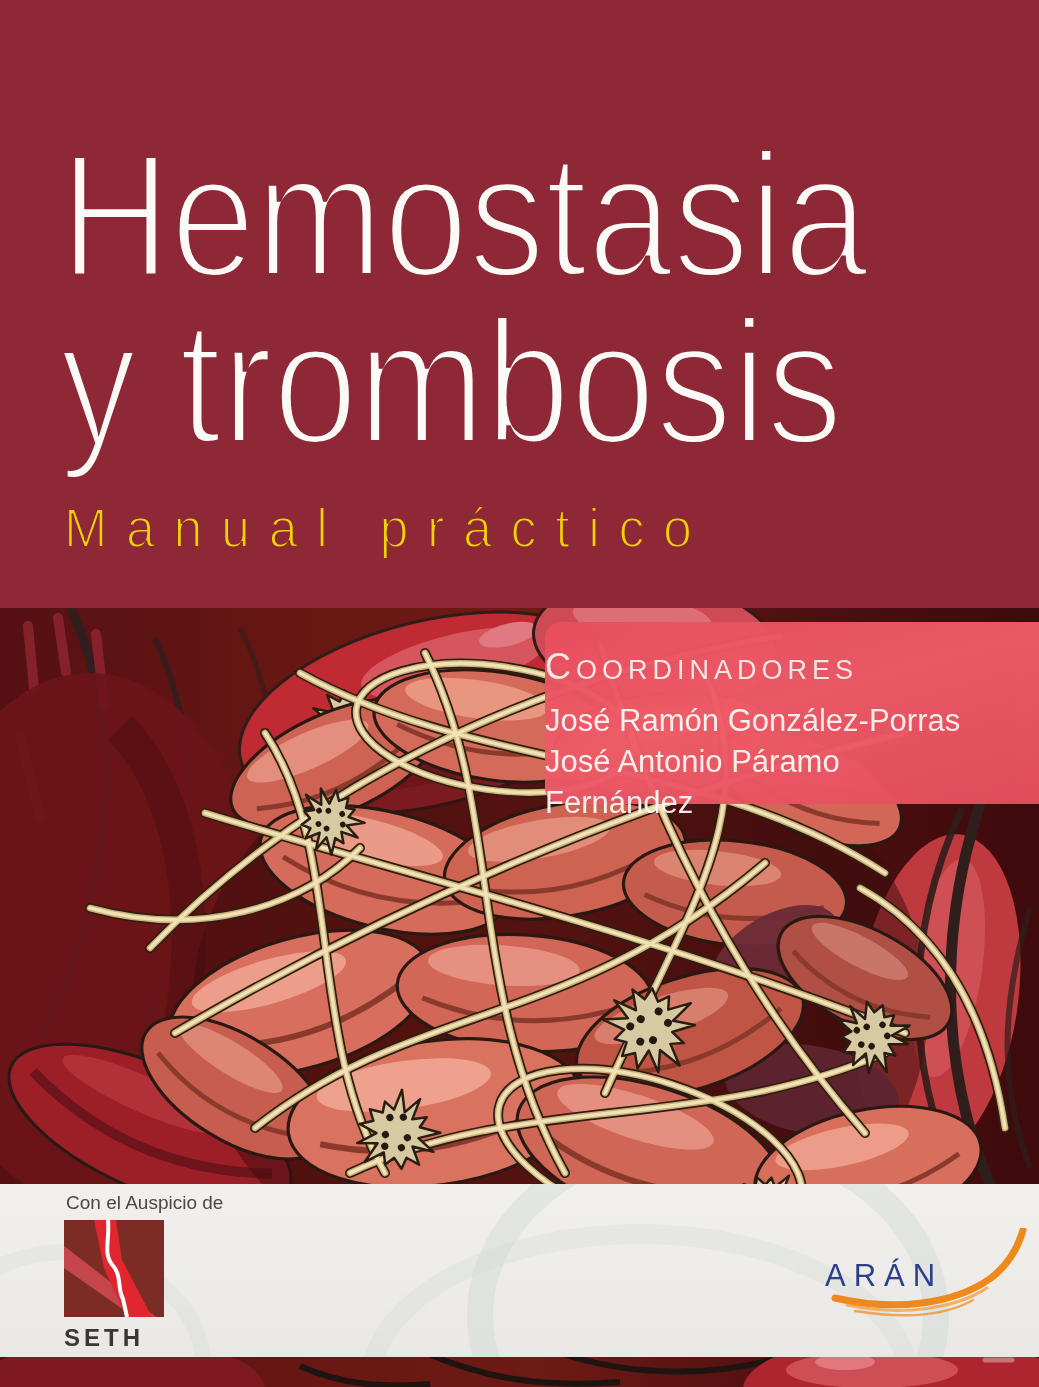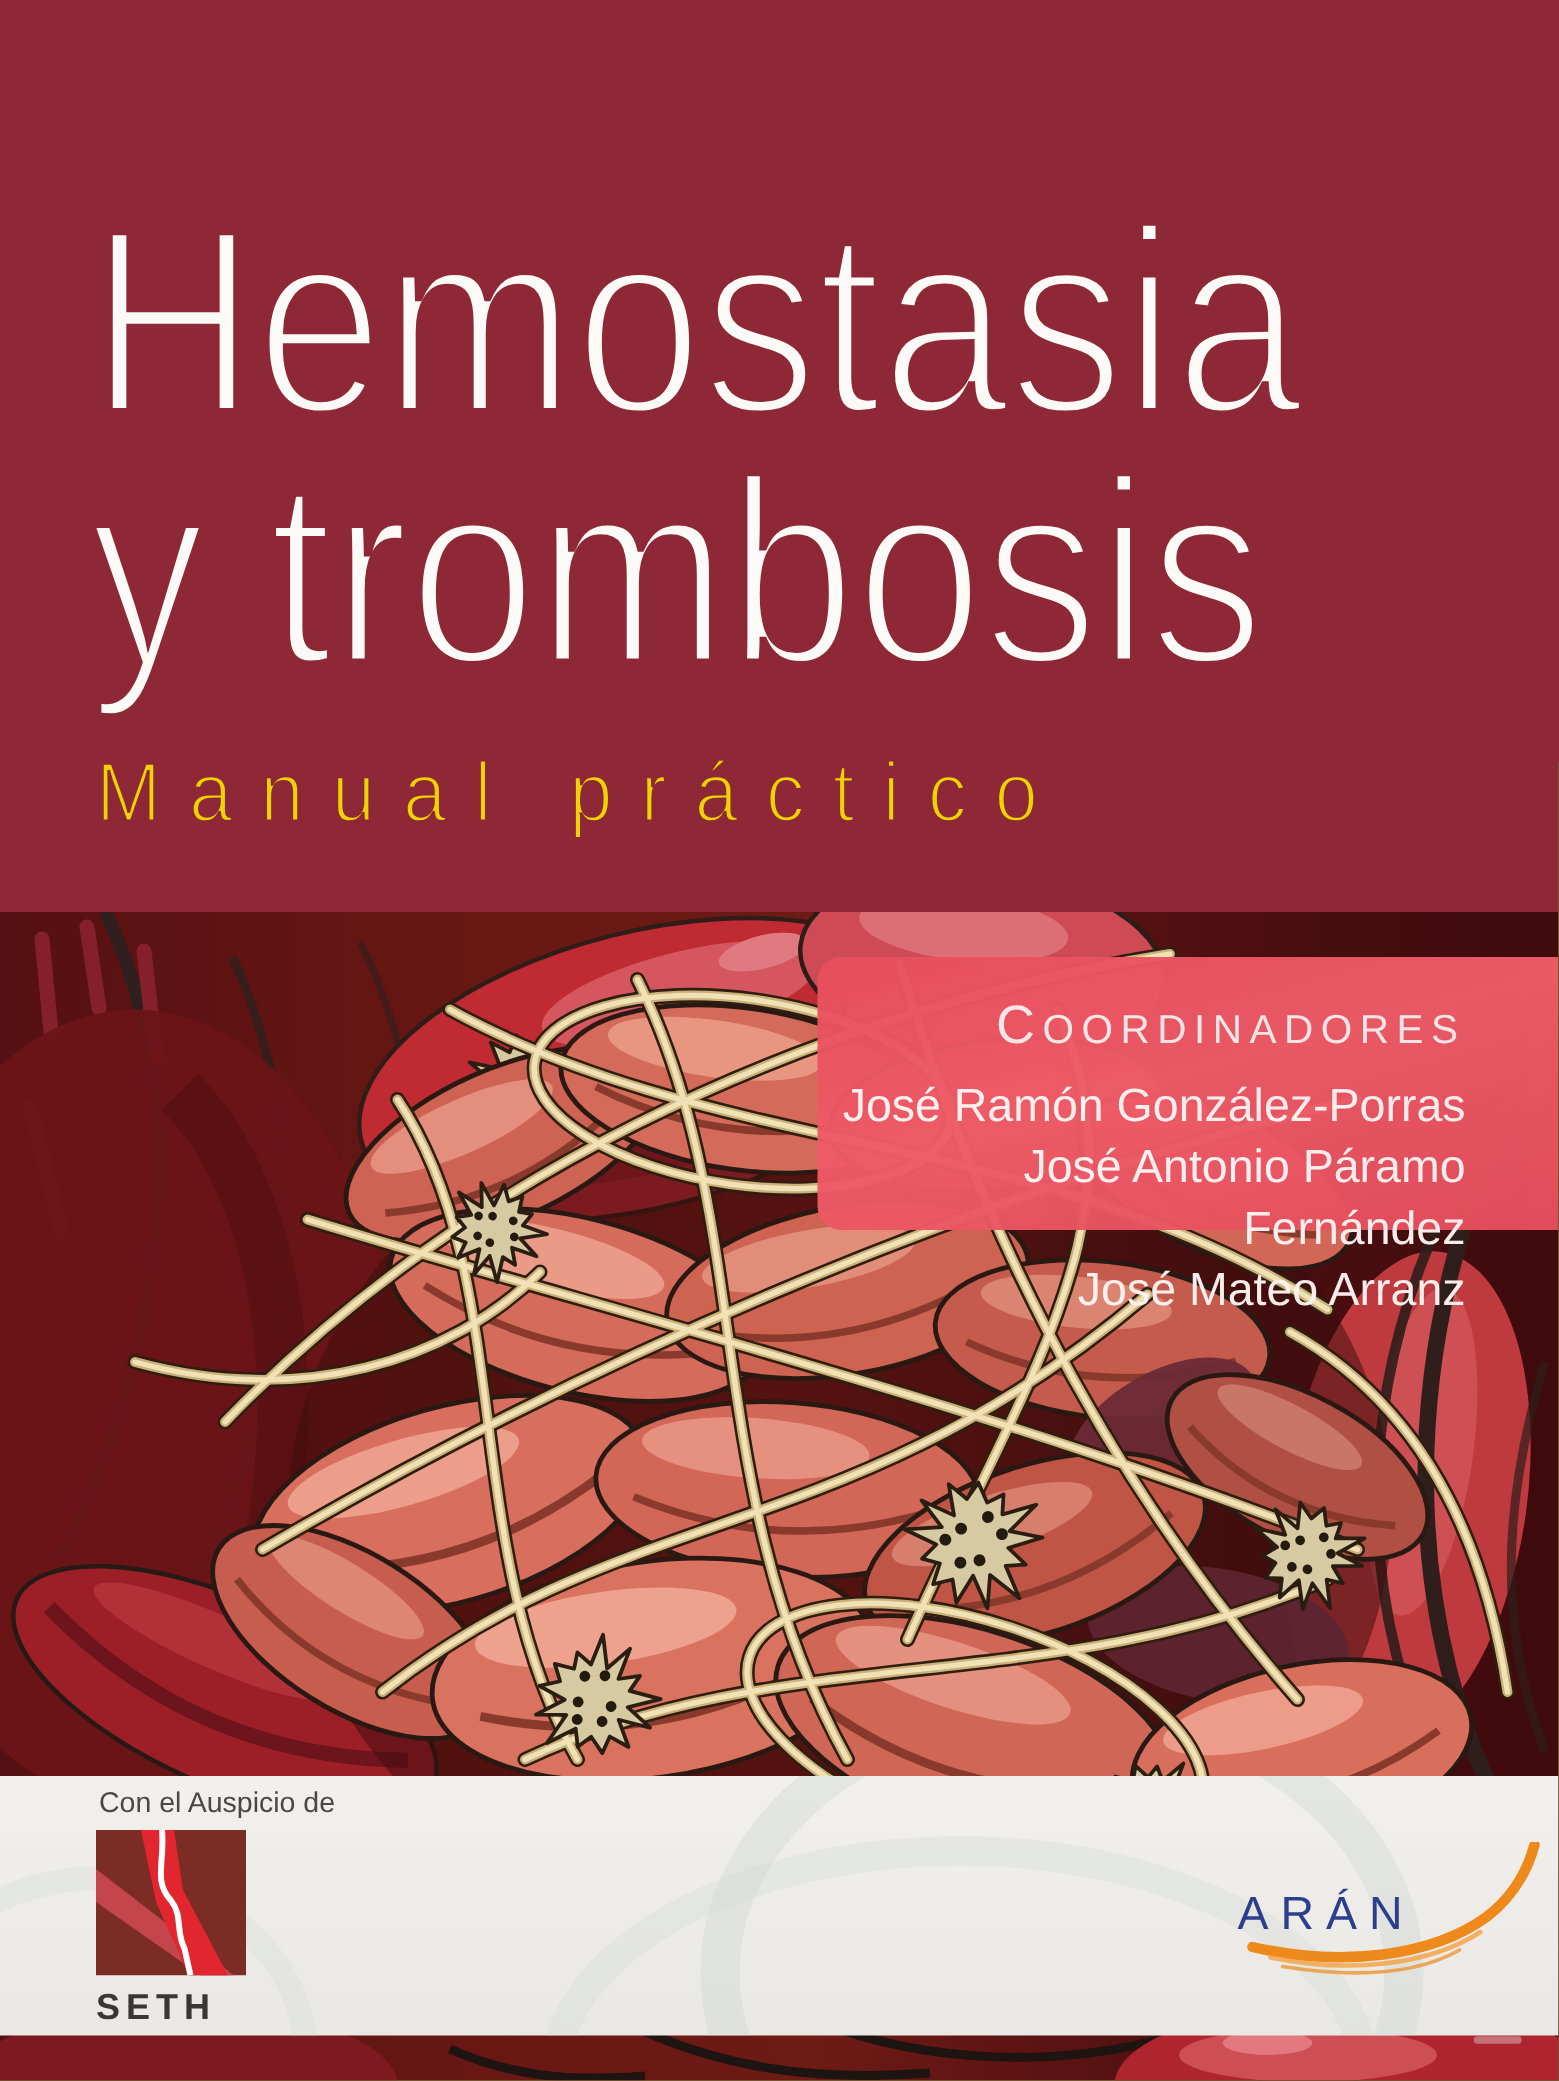--- a/index.html
+++ b/index.html
@@ -22,25 +22,25 @@
     -webkit-text-stroke:2px #8E2837;white-space:nowrap;
   }
   
   #art{position:absolute;left:0;top:608px;width:1039px;height:779px;display:block;}
   #art .cb{stroke:#2A1813;stroke-width:3.2;}
   #art .fd path,#art .fd ellipse{fill:none;stroke:#2E1D10;stroke-width:10;stroke-linecap:round;}
   #art .fm path,#art .fm ellipse{fill:none;stroke:#CBB179;stroke-width:6.6;stroke-linecap:round;}
   #art .fl path,#art .fl ellipse{fill:none;stroke:#F0E2B6;stroke-width:3.6;stroke-linecap:round;}
   
   .panel{
-    position:absolute;left:545px;top:638px;width:494px;height:182px;
+    position:absolute;left:545px;top:622px;width:494px;height:182px;
     border-radius:16px 0 0 16px;
     background:linear-gradient(165deg,#E84F5E 0%,#EF5B68 45%,#E54E5D 100%);
     opacity:.97; box-sizing:border-box; padding:24px 62px 0 0;
-    text-align:right; color:#FAEFEE;
+    color:#FAEFEE;
   }
   .panel-heading{
     font-size:27px;letter-spacing:5px;text-transform:uppercase;color:#F8ECEB;
   }
   .panel-heading::first-letter{font-size:36px;}
   .panel-names{margin-top:12px;font-size:31px;line-height:41px;color:#FDF4F2;}
   
   .footer{
     position:absolute;left:0;top:1184px;width:1039px;height:173px;
     background:linear-gradient(180deg,#F2F0ED 0%,#EAE8E4 100%);
@@ -335,21 +335,20 @@
       <ellipse cx="845" cy="754" rx="30" ry="8" fill="#E2777E"></ellipse>
       <path d="M985,752 L1012,752" stroke="#C87078" stroke-width="5" stroke-linecap="round"></path>
     </g>
   </svg>
 
   <div class="panel">
     <div class="panel-heading">Coordinadores</div>
     <div class="panel-names">
       <div>José Ramón González-Porras</div>
       <div>José Antonio Páramo Fernández</div>
-      <div>José Mateo Arranz</div>
     </div>
   </div>
 
   <div class="footer">
     <div class="ghost g1"></div>
     <div class="ghost g2"></div>
     <div class="ghost g3"></div>
 
     <div class="sponsor">
       <div class="sponsor-caption">Con el Auspicio de</div>

